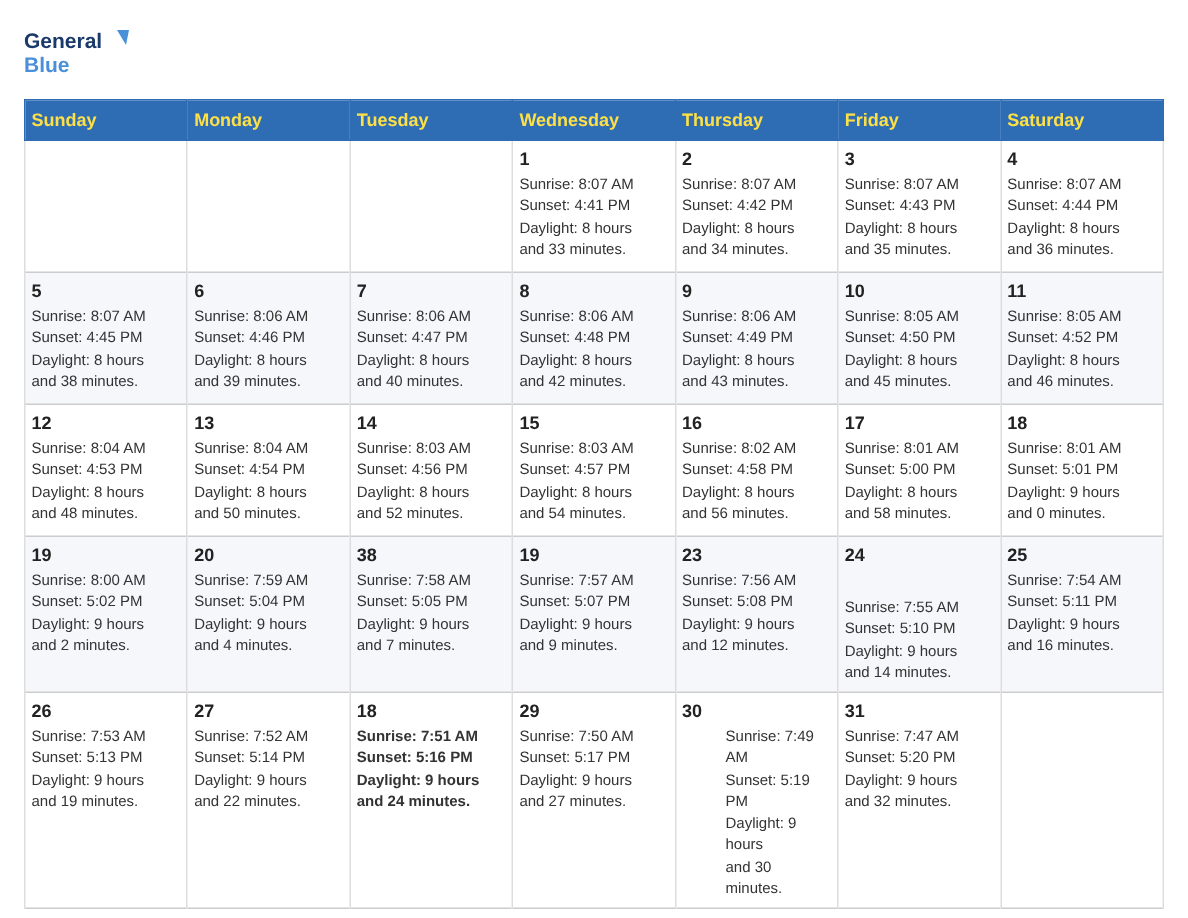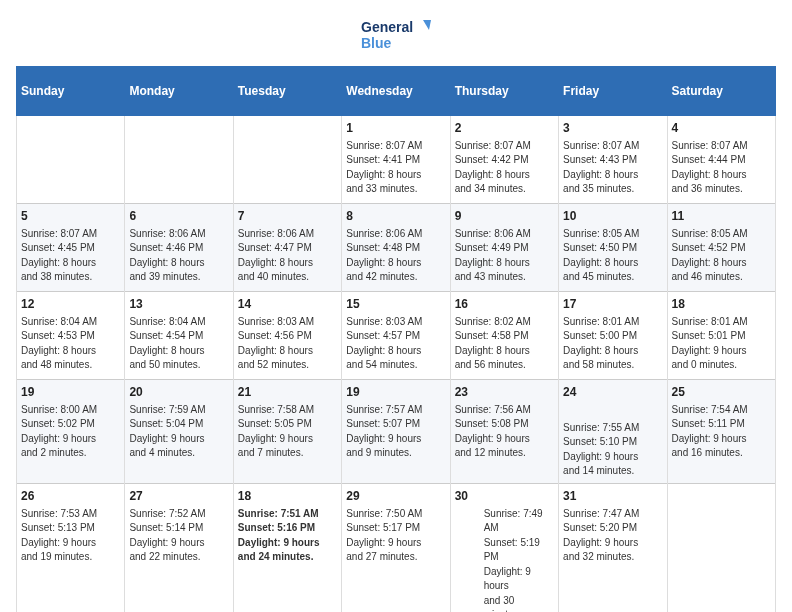--- a/index.html
+++ b/index.html
@@ -6,21 +6,21 @@
     body {
       font-family: Arial, sans-serif;
       background: #fff;
       width: 792px;
       min-height: 612px;
       padding: 16px;
     }
     .header {
       display: flex;
       align-items: flex-start;
-      justify-content: center;
+      justify-content: flex-start;
       margin-bottom: 12px;
     }
     .logo-area {
       display: flex;
       align-items: center;
       gap: 4px;
     }
     .title-area {
       text-align: right;
     }
@@ -37,24 +37,24 @@
     }
     table {
       width: 100%;
       border-collapse: collapse;
       table-layout: fixed;
     }
     thead tr {
       background-color: #2e6db4;
     }
     thead th {
-      color: #ffffff;
+      color: #fde047;
       font-size: 12px;
       font-weight: bold;
-      padding: 17px 4px;
+      padding: 6px 4px;
       text-align: left;
       border: 1px solid #2e6db4;
     }
     tbody tr {
       border-bottom: 1px solid #ccc;
     }
     tbody td {
       vertical-align: top;
       padding: 4px 4px;
       font-size: 10.5px;
@@ -257,21 +257,21 @@
 and 2 minutes.</div>
         </td>
         <td>
           <span class="day-number">20</span>
           <div class="cell-content" style="white-space: pre-line;">Sunrise: 7:59 AM
 Sunset: 5:04 PM
 Daylight: 9 hours
 and 4 minutes.</div>
         </td>
         <td>
-          <span class="day-number">21</span>
+          <span class="day-number">38</span>
           <div class="cell-content" style="white-space: pre-line;">Sunrise: 7:58 AM
 Sunset: 5:05 PM
 Daylight: 9 hours
 and 7 minutes.</div>
         </td>
         <td>
           <span class="day-number">19</span>
           <div class="cell-content" style="white-space: pre-line;">Sunrise: 7:57 AM
 Sunset: 5:07 PM
 Daylight: 9 hours

